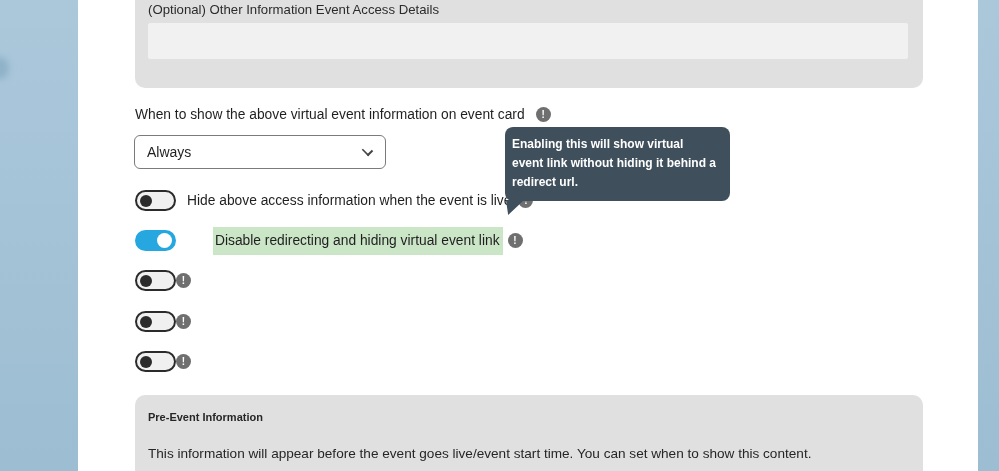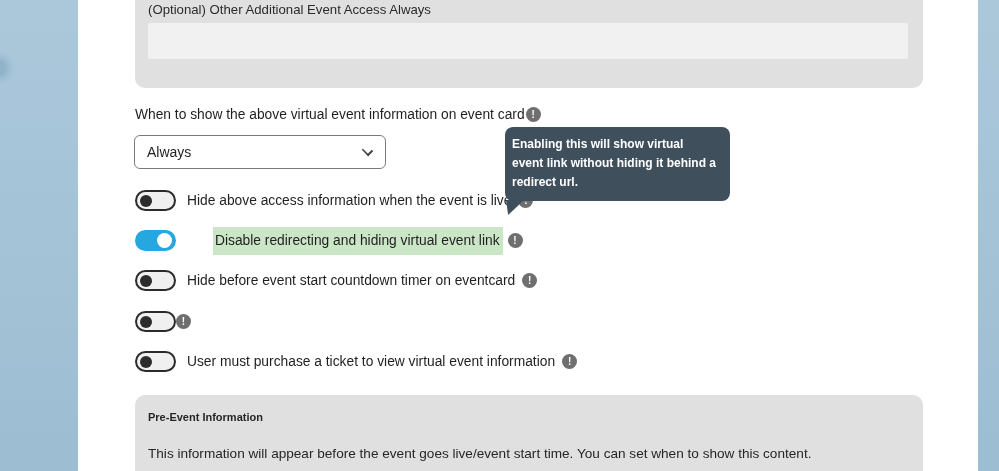--- a/index.html
+++ b/index.html
@@ -18,21 +18,21 @@
   .gray-box{position:absolute;left:57px;width:788px;background:#e0e0e0;border-radius:10px;}
   .box-top{top:-22px;height:110px;}
   .box-top .box-label{position:absolute;left:13px;top:24px;font-size:13.2px;color:#2b2b2b;}
   .box-top .box-input{position:absolute;left:13px;top:45px;width:760px;height:36px;
     background:#f1f1f1;border:none;border-radius:2px;font-size:13px;padding:0 8px;}
   .box-bottom{top:395px;height:95px;}
   .box-bottom .pre-title{position:absolute;left:13px;top:16px;font-size:11px;font-weight:bold;color:#262626;}
   .box-bottom .pre-desc{position:absolute;left:13px;top:51px;font-size:13.6px;color:#262626;}
 
   
-  .question{position:absolute;left:57px;top:107px;display:flex;align-items:flex-start;gap:1px;}
+  .question{position:absolute;left:57px;top:107px;display:flex;align-items:flex-start;gap:11px;}
   .question .q-label{font-size:13.8px;color:#1f1f1f;}
 
   .info-icon{display:inline-flex;align-items:center;justify-content:center;flex:0 0 auto;
     width:15px;height:15px;border-radius:50%;background:#6f6f6f;color:#ffffff;
     font-size:10px;font-weight:bold;line-height:1;cursor:pointer;}
 
   
   .select{position:absolute;left:56px;top:135px;width:252px;height:30px;background:#ffffff;
     border:1px solid #7b7b7b;border-radius:6px;display:flex;align-items:center;
     padding:16px 12px;font-size:14px;color:#1f1f1f;cursor:pointer;}
@@ -59,21 +59,21 @@
     background:#3f4f5c;clip-path:polygon(0 0,100% 0,12% 100%);}
 </style>
 </head>
 <body>
 
 <div class="bg-blob"></div>
 
 <div class="panel">
 
   <div class="gray-box box-top">
-    <div class="box-label">(Optional) Other Additional Event Access Always</div>
+    <div class="box-label">(Optional) Other Information Event Access Details</div>
     <input class="box-input" type="text" value="" style="">
   </div>
 
   <div class="question">
     <span class="q-label">When to show the above virtual event information on event card</span>
     <span class="info-icon">!</span>
   </div>
 
   <div class="select">
     <span>Always</span>
@@ -93,36 +93,34 @@
         <span class="knob"></span>
       </span>
     <span class="row-label highlight">Disable redirecting and hiding virtual event link</span>
     <span class="info-icon">!</span>
   </div>
 
   <div class="toggle-row" style="top:270px">
     <span class="toggle off">
         <span class="knob"></span>
       </span>
-    <span class="row-label">Hide before event start countdown timer on eventcard</span>
     <span class="info-icon">!</span>
   </div>
 
   <div class="toggle-row" style="top:311px">
     <span class="toggle off">
         <span class="knob"></span>
       </span>
     <span class="info-icon">!</span>
   </div>
 
   <div class="toggle-row" style="top:351px">
     <span class="toggle off">
         <span class="knob"></span>
       </span>
-    <span class="row-label">User must purchase a ticket to view virtual event information</span>
     <span class="info-icon">!</span>
   </div>
 
   <div class="gray-box box-bottom">
     <div class="pre-title">Pre-Event Information</div>
     <div class="pre-desc">This information will appear before the event goes live/event start time. You can set when to show this content.</div>
   </div>
 
 </div>
 

